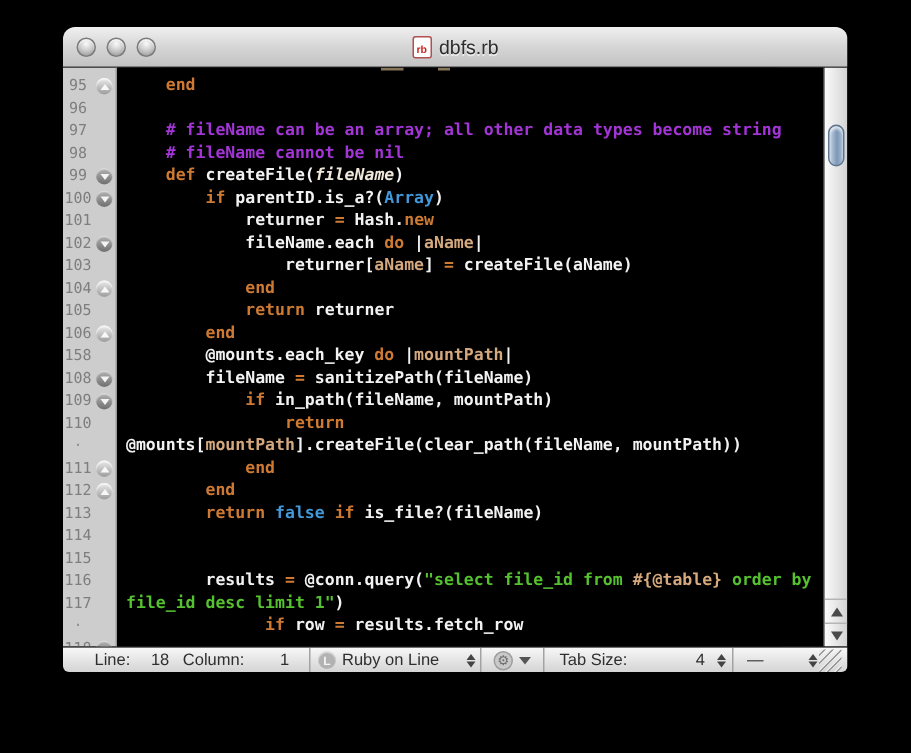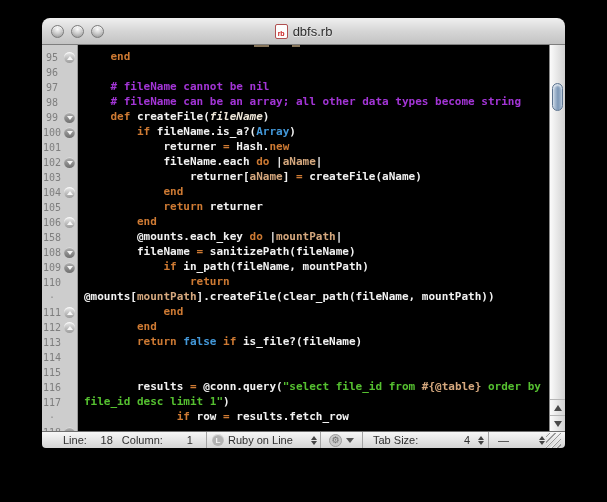--- a/index.html
+++ b/index.html
@@ -248,24 +248,24 @@
               </span>
             </div>
           </div>
       </div>
       <div class="code">
         <span class="frag" style="left:176px;width:15px"></span>
         <span class="frag" style="left:214px;width:8px"></span>
         <div>
             <div class="crow"><span>    </span><span class="tk-k">end</span></div>
             <div class="crow"><span></span></div>
+            <div class="crow"><span>    </span><span class="tk-c"># fileName can be an array; all other data types become string</span></div>
             <div class="crow"><span>    </span><span class="tk-c"># fileName cannot be nil</span></div>
-            <div class="crow"><span>    </span><span class="tk-c"># fileName can be an array; all other data types become string</span></div>
             <div class="crow"><span>    </span><span class="tk-k">def</span><span class="tk-p"> createFile(</span><span class="tk-i">fileName</span><span class="tk-p">)</span></div>
-            <div class="crow"><span>        </span><span class="tk-k">if</span><span class="tk-p"> fileName.is_a?(</span><span class="tk-b">Array</span><span class="tk-p">)</span></div>
+            <div class="crow"><span>        </span><span class="tk-k">if</span><span class="tk-p"> parentID.is_a?(</span><span class="tk-b">Array</span><span class="tk-p">)</span></div>
             <div class="crow"><span>            </span><span class="tk-p">returner </span><span class="tk-k">=</span><span class="tk-p"> Hash.</span><span class="tk-k">new</span></div>
             <div class="crow"><span>            </span><span class="tk-p">fileName.each </span><span class="tk-k">do</span><span class="tk-p"> |</span><span class="tk-v">aName</span><span class="tk-p">|</span></div>
             <div class="crow"><span>                </span><span class="tk-p">returner[</span><span class="tk-v">aName</span><span class="tk-p">] </span><span class="tk-k">=</span><span class="tk-p"> createFile(aName)</span></div>
             <div class="crow"><span>            </span><span class="tk-k">end</span></div>
             <div class="crow"><span>            </span><span class="tk-k">return</span><span class="tk-p"> returner</span></div>
             <div class="crow"><span>        </span><span class="tk-k">end</span></div>
             <div class="crow"><span>        </span><span class="tk-p">@mounts.each_key </span><span class="tk-k">do</span><span class="tk-p"> |</span><span class="tk-v">mountPath</span><span class="tk-p">|</span></div>
             <div class="crow"><span>        </span><span class="tk-p">fileName </span><span class="tk-k">=</span><span class="tk-p"> sanitizePath(fileName)</span></div>
             <div class="crow"><span>            </span><span class="tk-k">if</span><span class="tk-p"> in_path(fileName, mountPath)</span></div>
             <div class="crow"><span>                </span><span class="tk-k">return</span></div>

